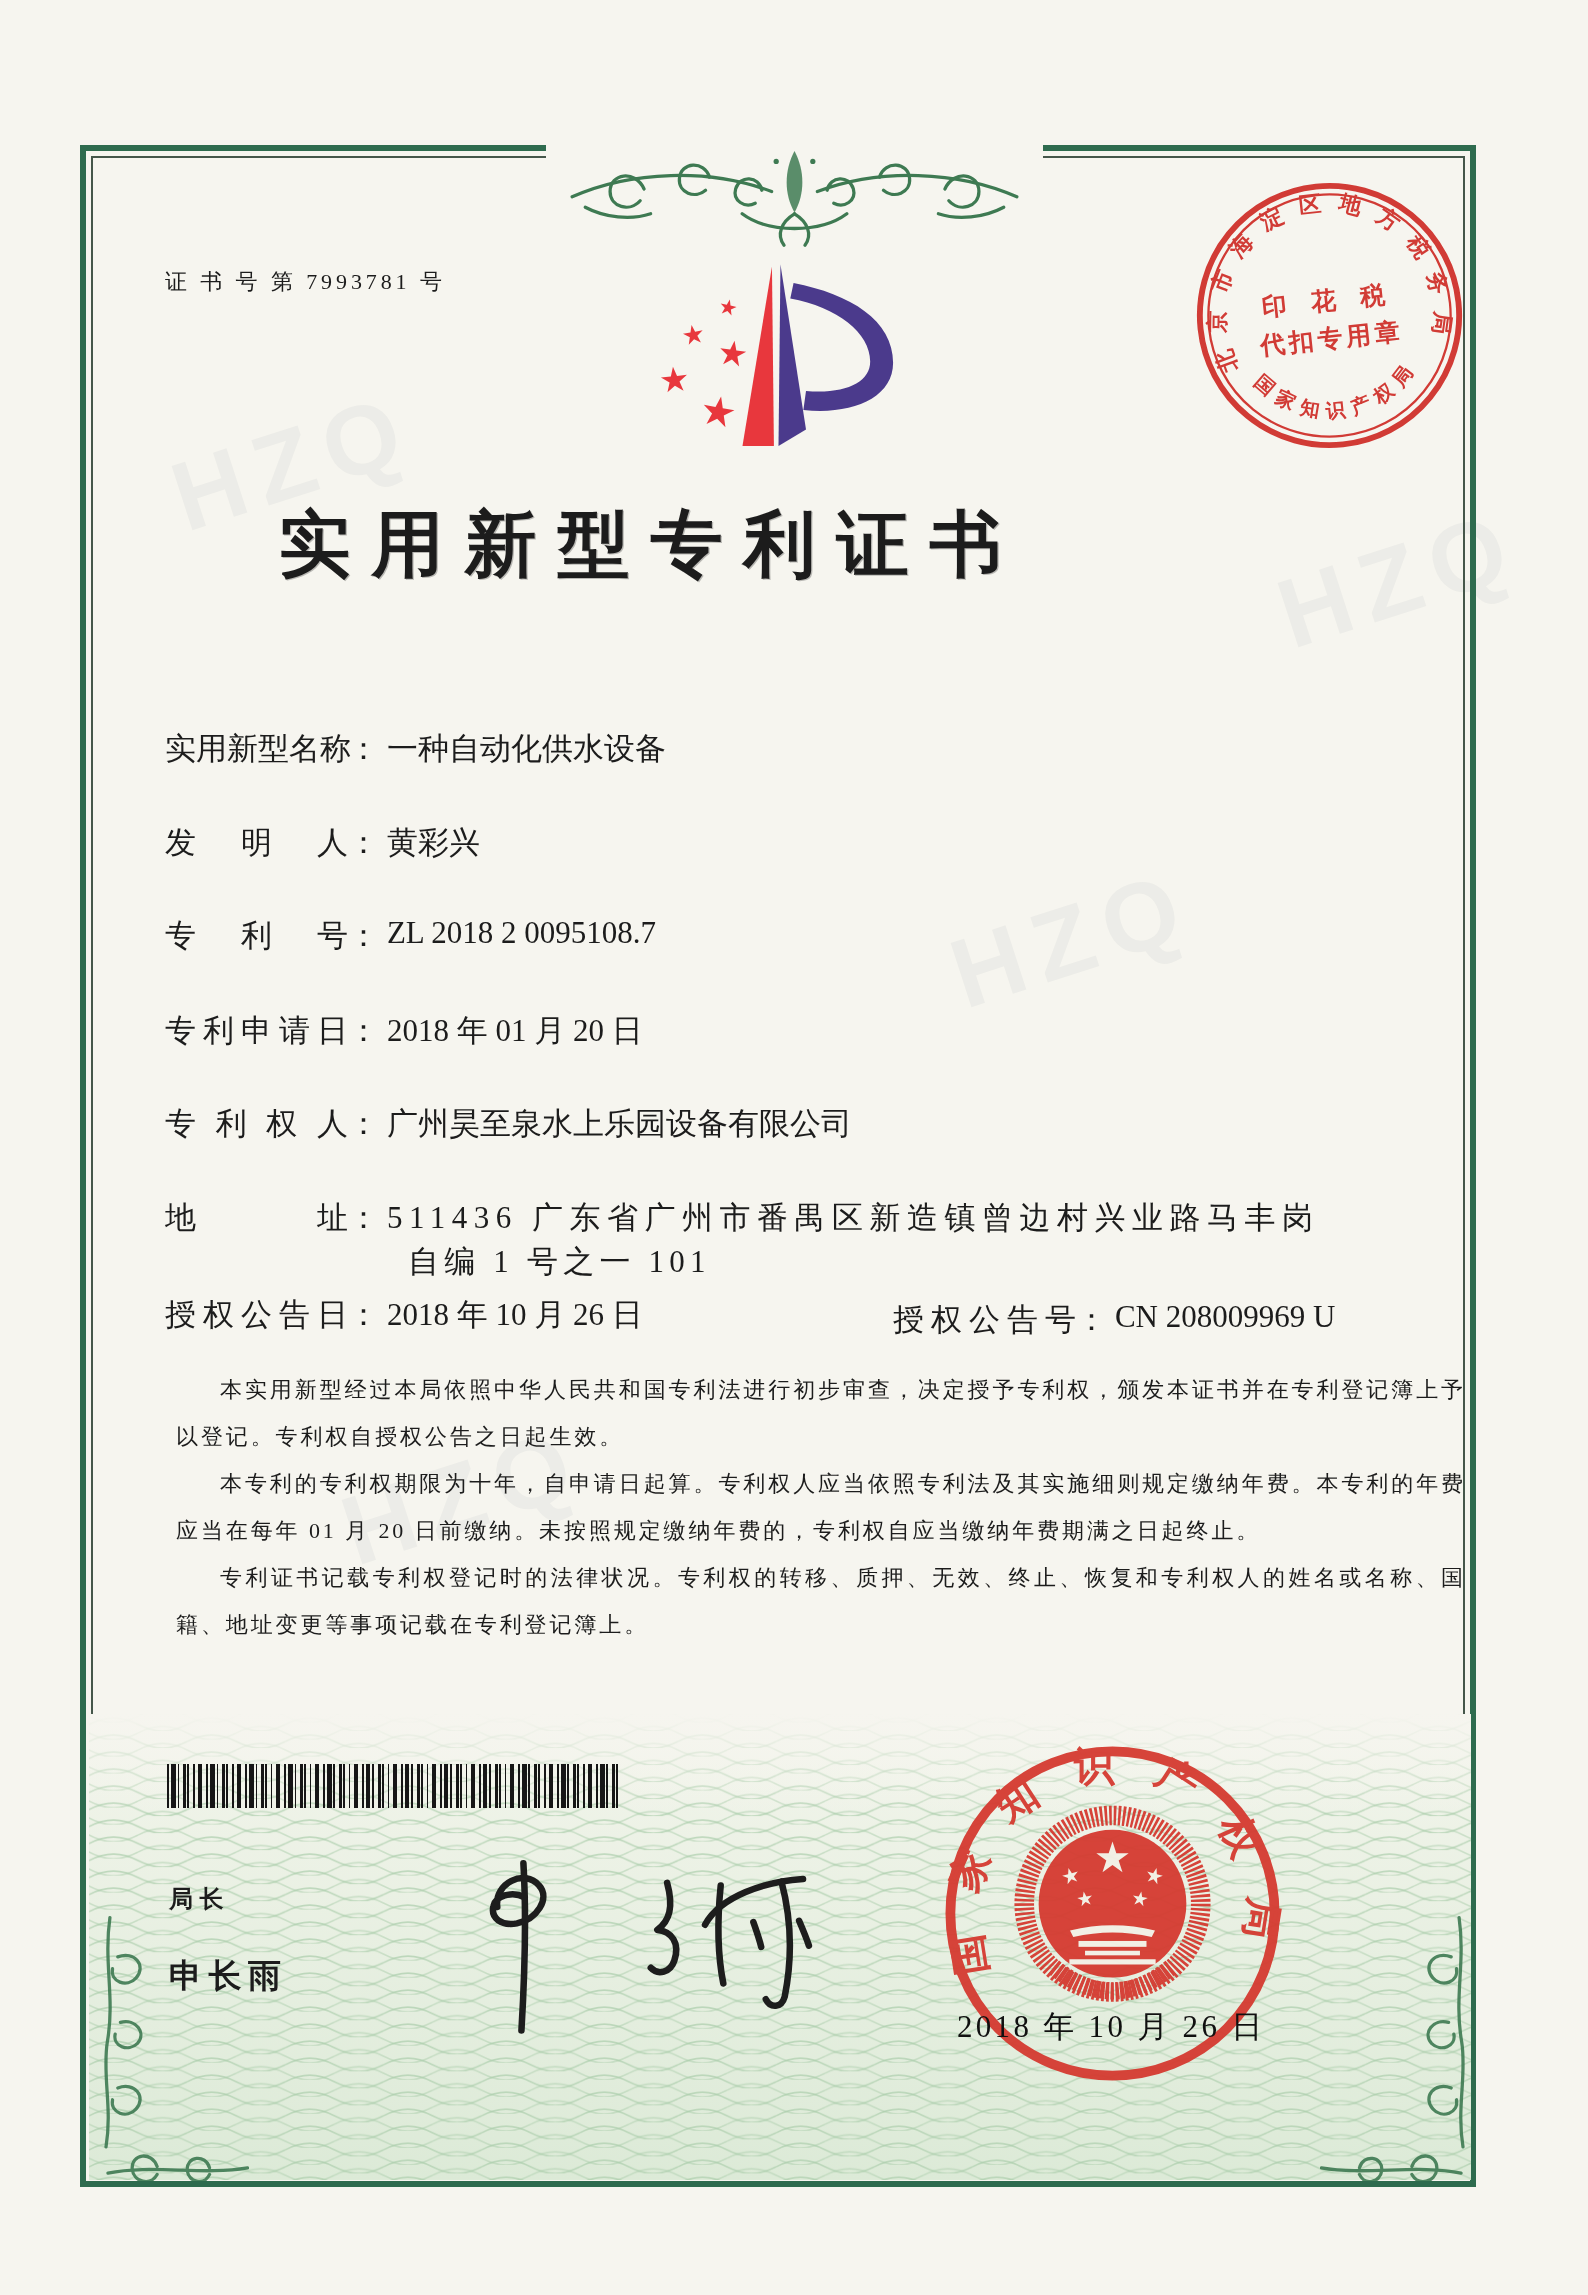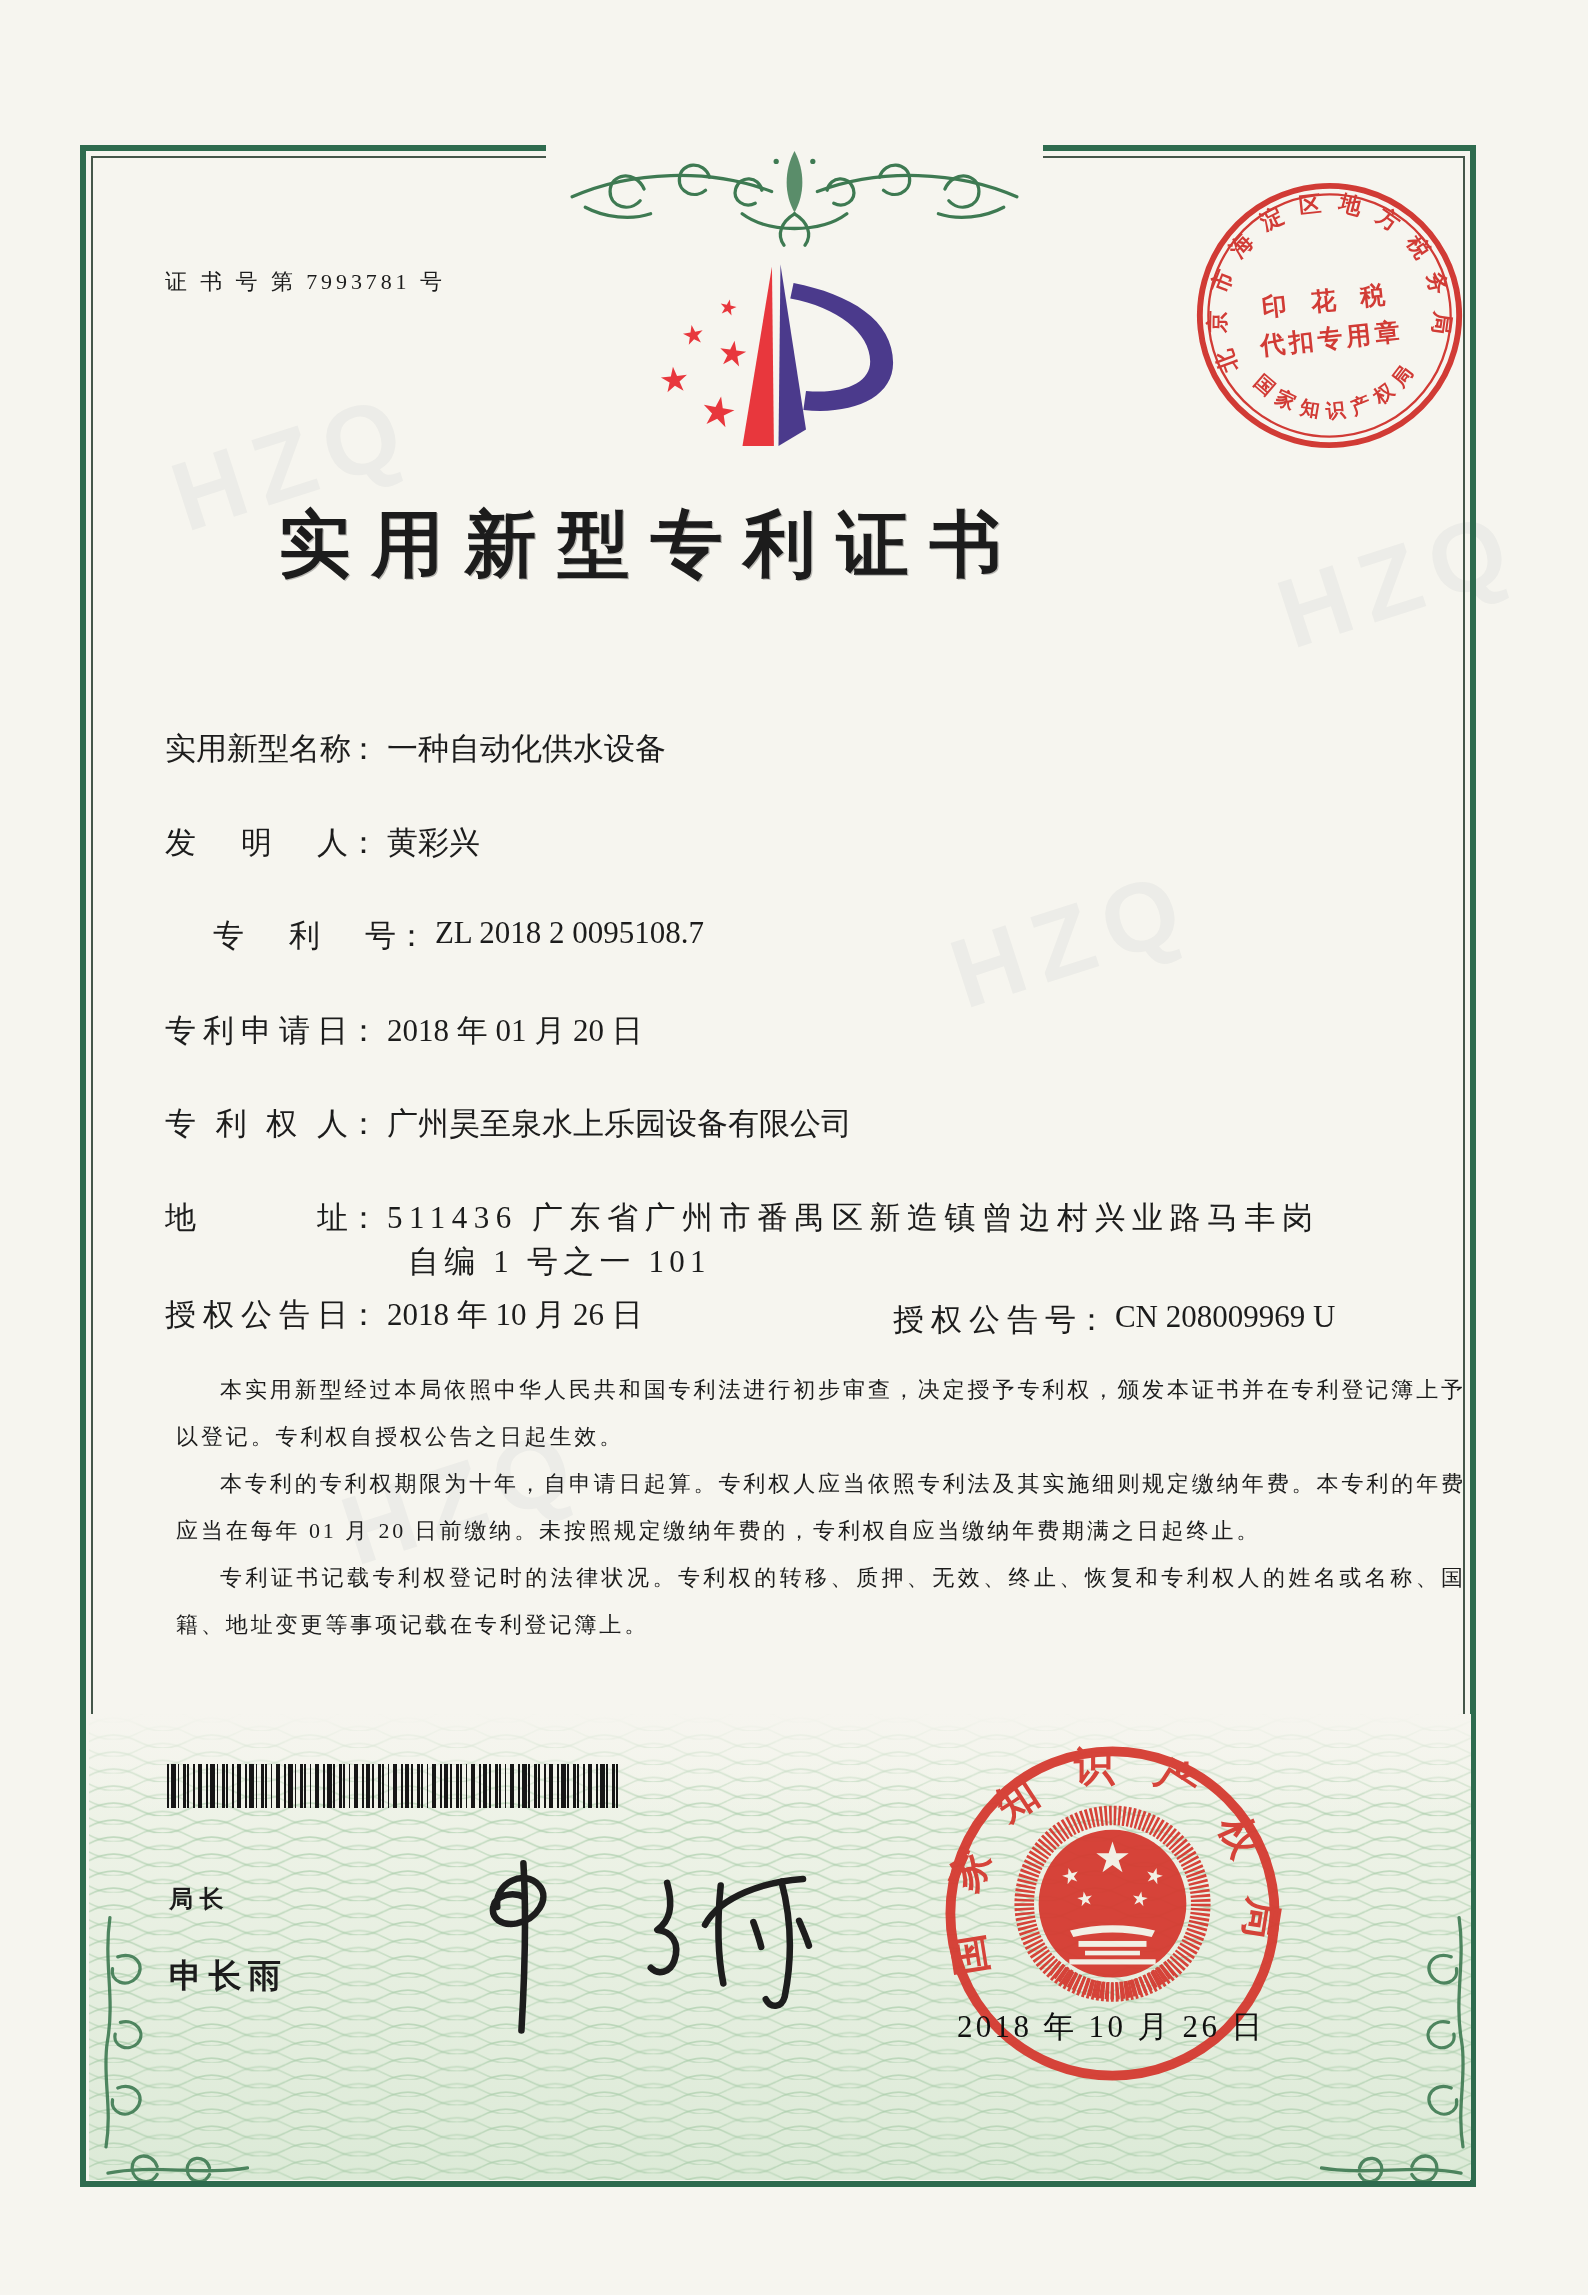--- a/index.html
+++ b/index.html
@@ -153,21 +153,21 @@
   </svg>
 
   <div class="abs title">实用新型专利证书</div>
 
   <div class="abs row" style="top:728px;">
     <span class="lbl">实用新型名称</span><span class="colon">：</span><span class="val">一种自动化供水设备</span>
   </div>
   <div class="abs row" style="top:822px;">
     <span class="lbl">发明人</span><span class="colon">：</span><span class="val">黄彩兴</span>
   </div>
-  <div class="abs row" style="top:915px;margin-left:48px;">
+  <div class="abs row" style="top:915px;">
     <span class="lbl">专利号</span><span class="colon">：</span><span class="val">ZL 2018 2 0095108.7</span>
   </div>
   <div class="abs row" style="top:1010px;">
     <span class="lbl">专利申请日</span><span class="colon">：</span><span class="val">2018 年 01 月 20 日</span>
   </div>
   <div class="abs row" style="top:1103px;">
     <span class="lbl">专利权人</span><span class="colon">：</span><span class="val">广州昊至泉水上乐园设备有限公司</span>
   </div>
   <div class="abs row" style="top:1197px;">
     <span class="lbl">地址</span><span class="colon">：</span><span class="val addr-val">511436 广东省广州市番禺区新造镇曾边村兴业路马丰岗</span>

